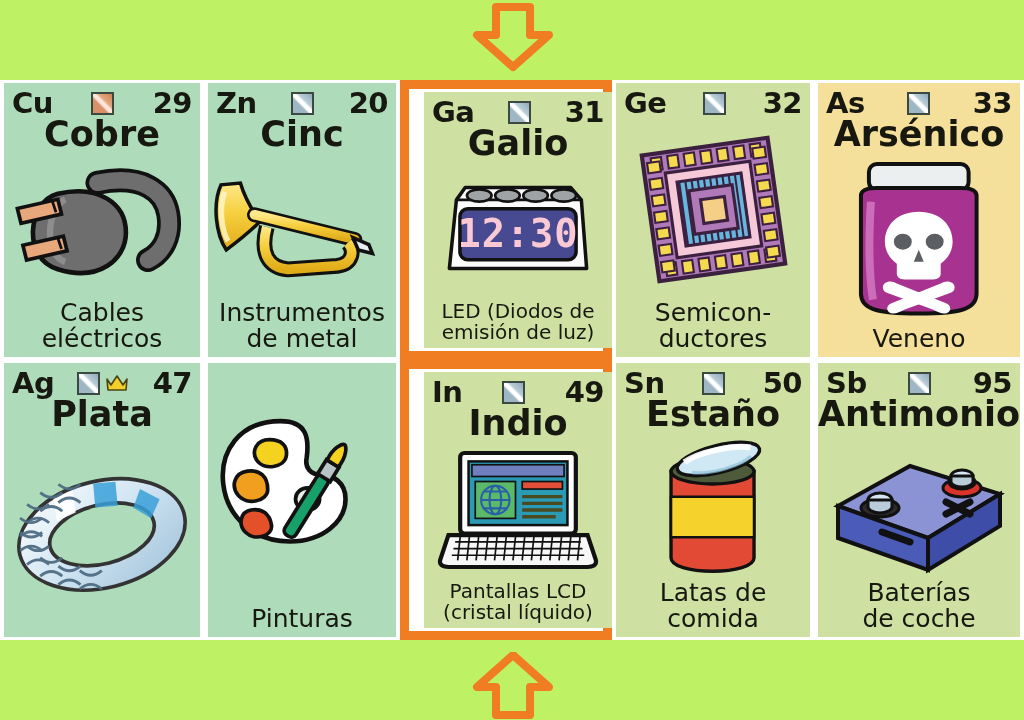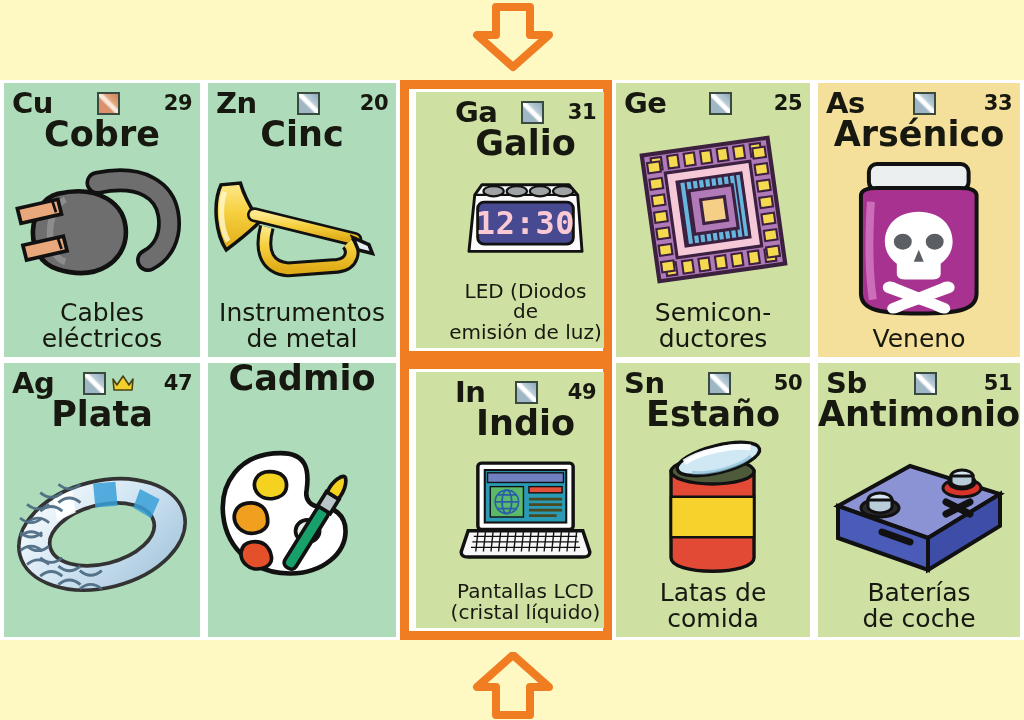--- a/index.html
+++ b/index.html
@@ -5,21 +5,21 @@
   * { box-sizing: border-box; margin: 0; padding: 0; }
   html, body {
     width: 1024px; height: 720px;
     background: #ffffff;
     font-family: "DejaVu Sans", "Liberation Sans", sans-serif;
     overflow: hidden;
   }
   #page {
     position: relative;
     width: 1024px; height: 720px;
-    background: #fef9c3;
+    background: #bef264;
     text-decoration: underline;
   }
 
   
   .arrow { position: absolute; left: 470px; width: 86px; }
   #arrow-top { top: 2px; height: 70px; }
   #arrow-bottom { top: 652px; height: 68px; }
   .arrow svg { display: block; width: 100%; height: 100%; }
 
   
@@ -49,22 +49,22 @@
 
   
   .cellwrap.highlight { padding: 0; }
   .cellwrap.highlight .frame {
     position: absolute; inset: 0;
     border: 9px solid #f07d22;
     background: #ffffff;
   }
   .cellwrap.highlight .cell {
     position: absolute;
-    left: 16px; top: 12px;
-    width: calc(100% - 24px); height: calc(100% - 24px); padding-left: 31px;
+    left: 24px; top: 12px;
+    width: calc(100% - 24px); height: calc(100% - 24px);
   }
 
   
   .chead {
     width: 100%;
     display: flex; align-items: center;
     padding: 4px 8px 0 8px;
     height: 36px;
   }
   .sym {
@@ -74,21 +74,21 @@
     line-height: 1;
     letter-spacing: -0.5px;
   }
   .icons {
     flex: 1;
     display: flex; justify-content: center; align-items: center;
     gap: 5px;
   }
   .num {
     font-weight: bold;
-    font-size: 21px;
+    font-size: 29px;
     color: #17180f;
     line-height: 1;
     letter-spacing: -0.5px;
   }
 
   
   .swatch {
     width: 23px; height: 23px;
     border: 2px solid #3a4a40;
     position: relative;
@@ -237,21 +237,21 @@
       </div>
       <div class="cellwrap">
 
     <div class="cell lightgreen">
       <div class="chead">
         <span class="sym">Ge</span>
         <span class="icons">
           <span class="swatch metal"></span>
 
         </span>
-        <span class="num">25</span>
+        <span class="num">32</span>
       </div>
       <div class="art">
     <svg viewBox="0 0 170 170" xmlns="http://www.w3.org/2000/svg">
       <g transform="rotate(-8 85 85)">
         <rect x="24" y="24" width="122" height="122" fill="#b07ab8" stroke="#3c2040" stroke-width="4"></rect>
         <g fill="#f5d94e" stroke="#3c2040" stroke-width="2">
           <rect x="32" y="28" width="10" height="12"></rect>
                   <rect x="48" y="28" width="10" height="12"></rect>
                   <rect x="64" y="28" width="10" height="12"></rect>
                   <rect x="80" y="28" width="10" height="12"></rect>
@@ -391,36 +391,36 @@
                 <path d="M52.58874102031534 15.449673790581613 Q64.58874102031534 25.449673790581613 76.58874102031534 15.449673790581613
                            M52.58874102031534 35.44967379058161 Q64.58874102031534 25.449673790581613 76.58874102031534 35.44967379058161"></path>
       </g>
     </svg>
           </div>
     </div>
       </div>
       <div class="cellwrap">
 
     <div class="cell green">
-      <div class="ename">Cadmio</div>
       <div class="art">
     <svg viewBox="0 0 190 160" xmlns="http://www.w3.org/2000/svg">
       <path d="M72 12 C26 12 6 46 10 80 C14 116 44 142 82 142 C118 142 142 120 142 96
                C142 78 128 70 116 70 C104 70 98 62 100 52 C103 30 100 12 72 12 Z" fill="#ffffff" stroke="#111" stroke-width="5"></path>
       <ellipse cx="101" cy="96" rx="13" ry="12" fill="#e6efe6" stroke="#111" stroke-width="4"></ellipse>
       <path d="M60 32 C46 32 40 44 46 54 C54 66 76 62 78 50 C80 38 72 32 60 32 Z" fill="#f5d220" stroke="#111" stroke-width="4"></path>
       <path d="M36 66 C22 68 18 82 26 92 C36 104 58 98 58 86 C58 72 50 64 36 66 Z" fill="#f0a01e" stroke="#111" stroke-width="4"></path>
       <path d="M40 108 C28 110 26 124 34 132 C44 142 64 136 62 124 C60 112 52 106 40 108 Z" fill="#e4502a" stroke="#111" stroke-width="4"></path>
       <g transform="rotate(32 128 60)">
         <rect x="120" y="74" width="14" height="76" rx="6" fill="#18a06a" stroke="#111" stroke-width="4"></rect>
         <rect x="119" y="58" width="16" height="18" fill="#b9c4c9" stroke="#111" stroke-width="4"></rect>
         <path d="M120 58 C118 44 124 34 127 34 C130 34 136 44 134 58 Z" fill="#f5d220" stroke="#111" stroke-width="4"></path>
       </g>
     </svg>
           </div>
+      <div class="use">Pinturas</div>
     </div>
       </div>
       <div class="cellwrap highlight">
     <div class="frame"></div>
     <div class="cell lightgreen">
       <div class="chead">
         <span class="sym">In</span>
         <span class="icons">
           <span class="swatch metal"></span>
 
@@ -498,21 +498,21 @@
       </div>
       <div class="cellwrap">
 
     <div class="cell lightgreen">
       <div class="chead">
         <span class="sym">Sb</span>
         <span class="icons">
           <span class="swatch metal"></span>
 
         </span>
-        <span class="num">51</span>
+        <span class="num">95</span>
       </div>
       <div class="ename">Antimonio</div>
       <div class="art">
     <svg viewBox="0 0 190 140" xmlns="http://www.w3.org/2000/svg">
       <path d="M14 70 L86 30 L176 58 L104 102 Z" fill="#8b93d4" stroke="#111" stroke-width="4"></path>
       <path d="M14 70 L104 102 L104 134 L14 102 Z" fill="#4b5bb8" stroke="#111" stroke-width="4"></path>
       <path d="M104 102 L176 58 L176 90 L104 134 Z" fill="#3d4da8" stroke="#111" stroke-width="4"></path>
       <g>
         <ellipse cx="138" cy="52" rx="19" ry="9" fill="#d8342a" stroke="#111" stroke-width="3"></ellipse>
         <ellipse cx="138" cy="46" rx="13" ry="7" fill="#2b2b2b" stroke="#111" stroke-width="3"></ellipse>

